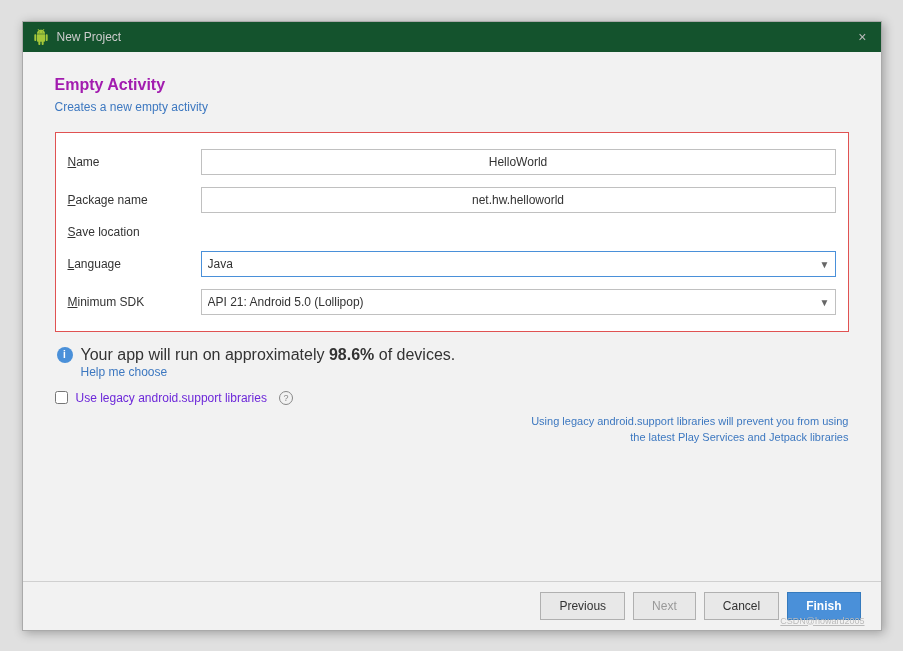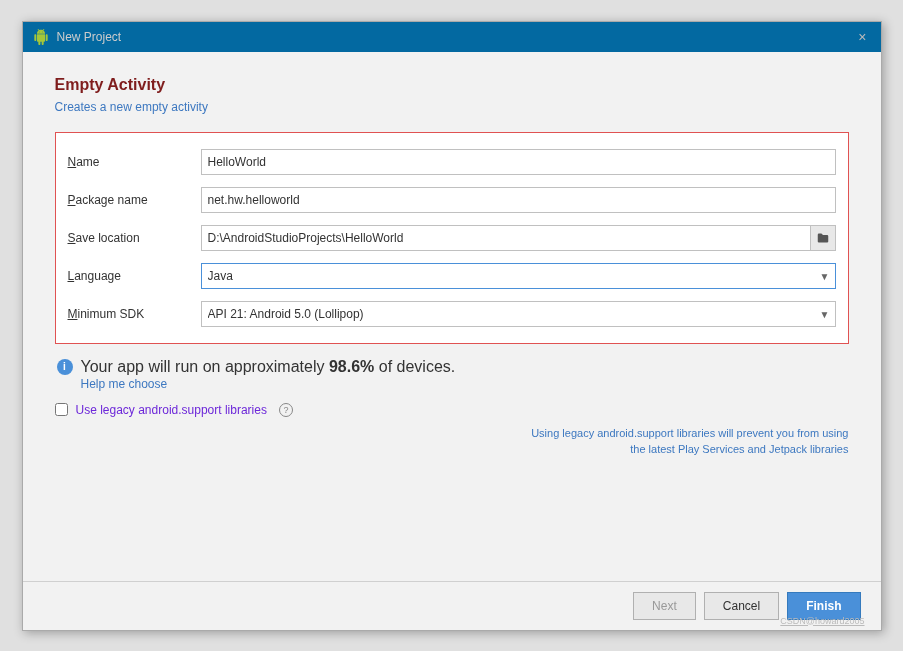--- a/index.html
+++ b/index.html
@@ -17,21 +17,21 @@
     .dialog {
       background: #f2f2f2;
       width: 860px;
       height: 610px;
       border: 1px solid #aaa;
       box-shadow: 2px 2px 10px rgba(0,0,0,0.3);
       display: flex;
       flex-direction: column;
     }
     .title-bar {
-      background: #0369a1;
+      background: #14532d;
       color: #bbbbbb;
       padding: 6px 10px;
       display: flex;
       align-items: center;
       justify-content: space-between;
       height: 30px;
       flex-shrink: 0;
     }
     .title-bar-left {
       display: flex;
@@ -56,21 +56,21 @@
       padding: 2px 4px;
     }
     .content {
       flex: 1;
       padding: 24px 32px 16px 32px;
       overflow: auto;
     }
     .section-title {
       font-size: 16px;
       font-weight: bold;
-      color: #7f1d1d;
+      color: #a21caf;
       margin-bottom: 6px;
     }
     .section-subtitle {
       font-size: 12px;
       color: #3d78c0;
       margin-bottom: 18px;
     }
     .form-box {
       border: 1.5px solid #e05252;
       padding: 10px 0;
@@ -97,20 +97,21 @@
     }
     .input-field {
       flex: 1;
       height: 26px;
       border: 1px solid #c0c0c0;
       padding: 3px 6px;
       font-size: 12px;
       color: #333;
       background: #fff;
       outline: none;
+      text-align: center;
     }
     .input-with-btn {
       display: flex;
       flex: 1;
     }
     .input-with-btn .input-field {
       flex: 1;
       border-right: none;
     }
     .folder-btn {
@@ -292,28 +293,20 @@
         <input type="text" class="input-field" value="HelloWorld" style="">
       </div>
 
       <div class="form-row">
         <div class="label"><span>P</span>ackage name</div>
         <input type="text" class="input-field" value="net.hw.helloworld" style="">
       </div>
 
       <div class="form-row">
         <div class="label"><span>S</span>ave location</div>
-        <div class="input-with-btn">
-          <input type="text" class="input-field" value="D:\AndroidStudioProjects\HelloWorld" style="">
-          <button class="folder-btn">
-            <svg width="12" height="12" viewBox="0 0 16 16" fill="#555">
-              <path d="M1 3.5A1.5 1.5 0 012.5 2h2.764c.958 0 1.76.56 2.08 1.36l.144.34A.5.5 0 007.935 4H13.5A1.5 1.5 0 0115 5.5v7A1.5 1.5 0 0113.5 14h-11A1.5 1.5 0 011 12.5v-9z"></path>
-            </svg>
-          </button>
-        </div>
       </div>
 
       <div class="form-row">
         <div class="label"><span>L</span>anguage</div>
         <div class="select-wrapper">
           <select class="select-field">
             <option>Java</option>
             <option>Kotlin</option>
           </select>
           <span class="select-arrow">▼</span>
@@ -349,18 +342,19 @@
         <span class="question-icon">?</span>
       </div>
       <div class="warning-text">
         <span>Using legacy android.support libraries will prevent you from using</span><br>
         <span>the latest Play Services and Jetpack libraries</span>
       </div>
     </div>
   </div>
 
   <div class="footer" style="position:relative;">
+    <button class="btn">Previous</button>
     <button class="btn btn-disabled">Next</button>
     <button class="btn">Cancel</button>
     <button class="btn btn-primary">Finish</button>
     <span style="position:absolute;right:16px;bottom:4px;font-size:9px;color:#bbb;text-decoration:underline;">CSDN@howard2005</span>
   </div>
 </div>
 
 </body></html>

